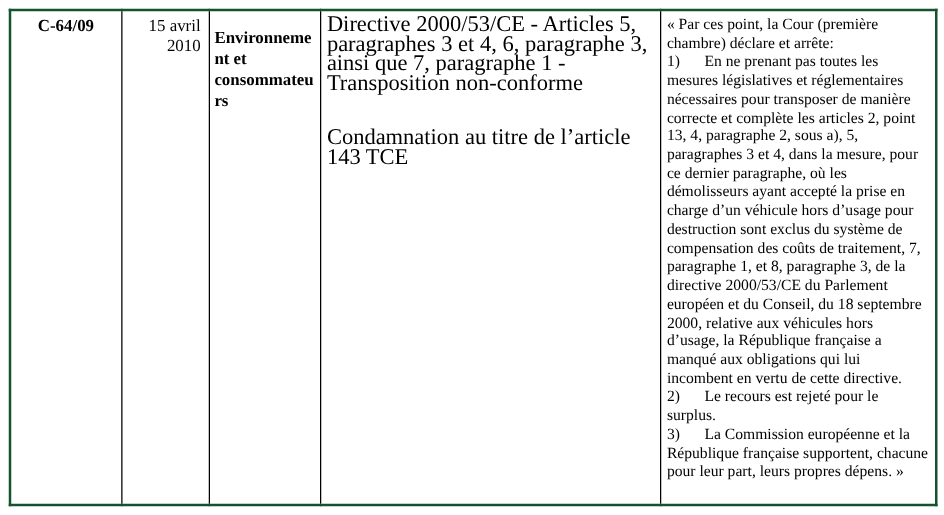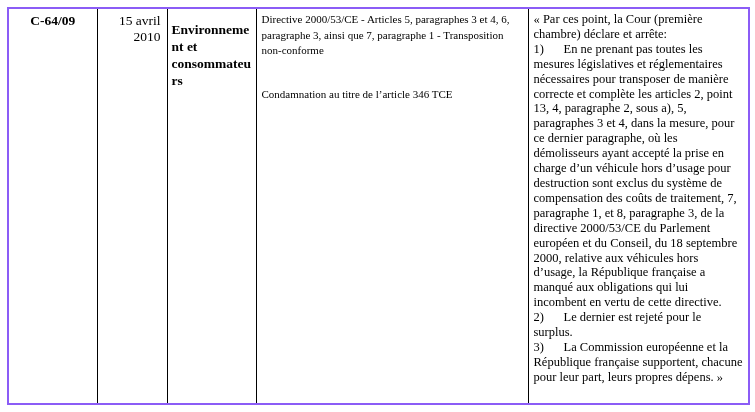--- a/index.html
+++ b/index.html
@@ -14,21 +14,21 @@
     height: 412px;
     background: #ffffff;
     box-sizing: border-box;
     padding: 7px;
   }
   table.case-table {
     border-collapse: collapse;
     table-layout: fixed;
     width: 741px;
     height: 398px;
-    border: 2px solid #8b5cf6;
+    border: 2px solid #14532d;
   }
   table.case-table td {
     border: 1px solid #000000;
     vertical-align: top;
     box-sizing: border-box;
     overflow: hidden;
   }
   td.col-case {
     width: 89px;
     text-align: center;
@@ -48,21 +48,21 @@
     text-align: left;
     font-weight: bold;
     font-size: 13.5px;
     line-height: 17px;
     padding: 12px 4px 4px 4px;
     overflow-wrap: break-word;
     word-wrap: break-word;
   }
   td.col-directive {
     width: 272px;
-    font-size: 11px;
+    font-size: 18px;
     line-height: 15.5px;
     padding: 3px 5px;
   }
   td.col-directive p {
     margin: 0;
   }
   td.col-directive p.condemnation {
     margin-top: 28px;
   }
   td.col-ruling {
@@ -90,29 +90,29 @@
         <span>C-64/09</span>
       </td>
       <td class="col-date">
         <span>15 avril 2010</span>
       </td>
       <td class="col-subject">
         <span>Environnement et consommateurs</span>
       </td>
       <td class="col-directive">
         <p>Directive 2000/53/CE - Articles 5, paragraphes 3 et 4, 6, paragraphe 3, ainsi que 7, paragraphe 1 - Transposition non-conforme</p>
-        <p class="condemnation">Condamnation au titre de l’article 346 TCE</p>
+        <p class="condemnation">Condamnation au titre de l’article 143 TCE</p>
       </td>
       <td class="col-ruling">
         <p>« Par ces point, la Cour (première chambre) déclare et arrête:</p>
         <p>
           <span class="point-num">1)</span><span>En ne prenant pas toutes les mesures législatives et réglementaires nécessaires pour transposer de manière correcte et complète les articles 2, point 13, 4, paragraphe 2, sous a), 5, paragraphes 3 et 4, dans la mesure, pour ce dernier paragraphe, où les démolisseurs ayant accepté la prise en charge d’un véhicule hors d’usage pour destruction sont exclus du système de compensation des coûts de traitement, 7, paragraphe 1, et 8, paragraphe 3, de la directive 2000/53/CE du Parlement européen et du Conseil, du 18 septembre 2000, relative aux véhicules hors d’usage, la République française a manqué aux obligations qui lui incombent en vertu de cette directive.</span>
         </p>
         <p>
-          <span class="point-num">2)</span><span>Le dernier est rejeté pour le surplus.</span>
+          <span class="point-num">2)</span><span>Le recours est rejeté pour le surplus.</span>
         </p>
         <p>
           <span class="point-num">3)</span><span>La Commission européenne et la République française supportent, chacune pour leur part, leurs propres dépens. »</span>
         </p>
       </td>
     </tr>
   </tbody>
     </table>
 </div>
 

